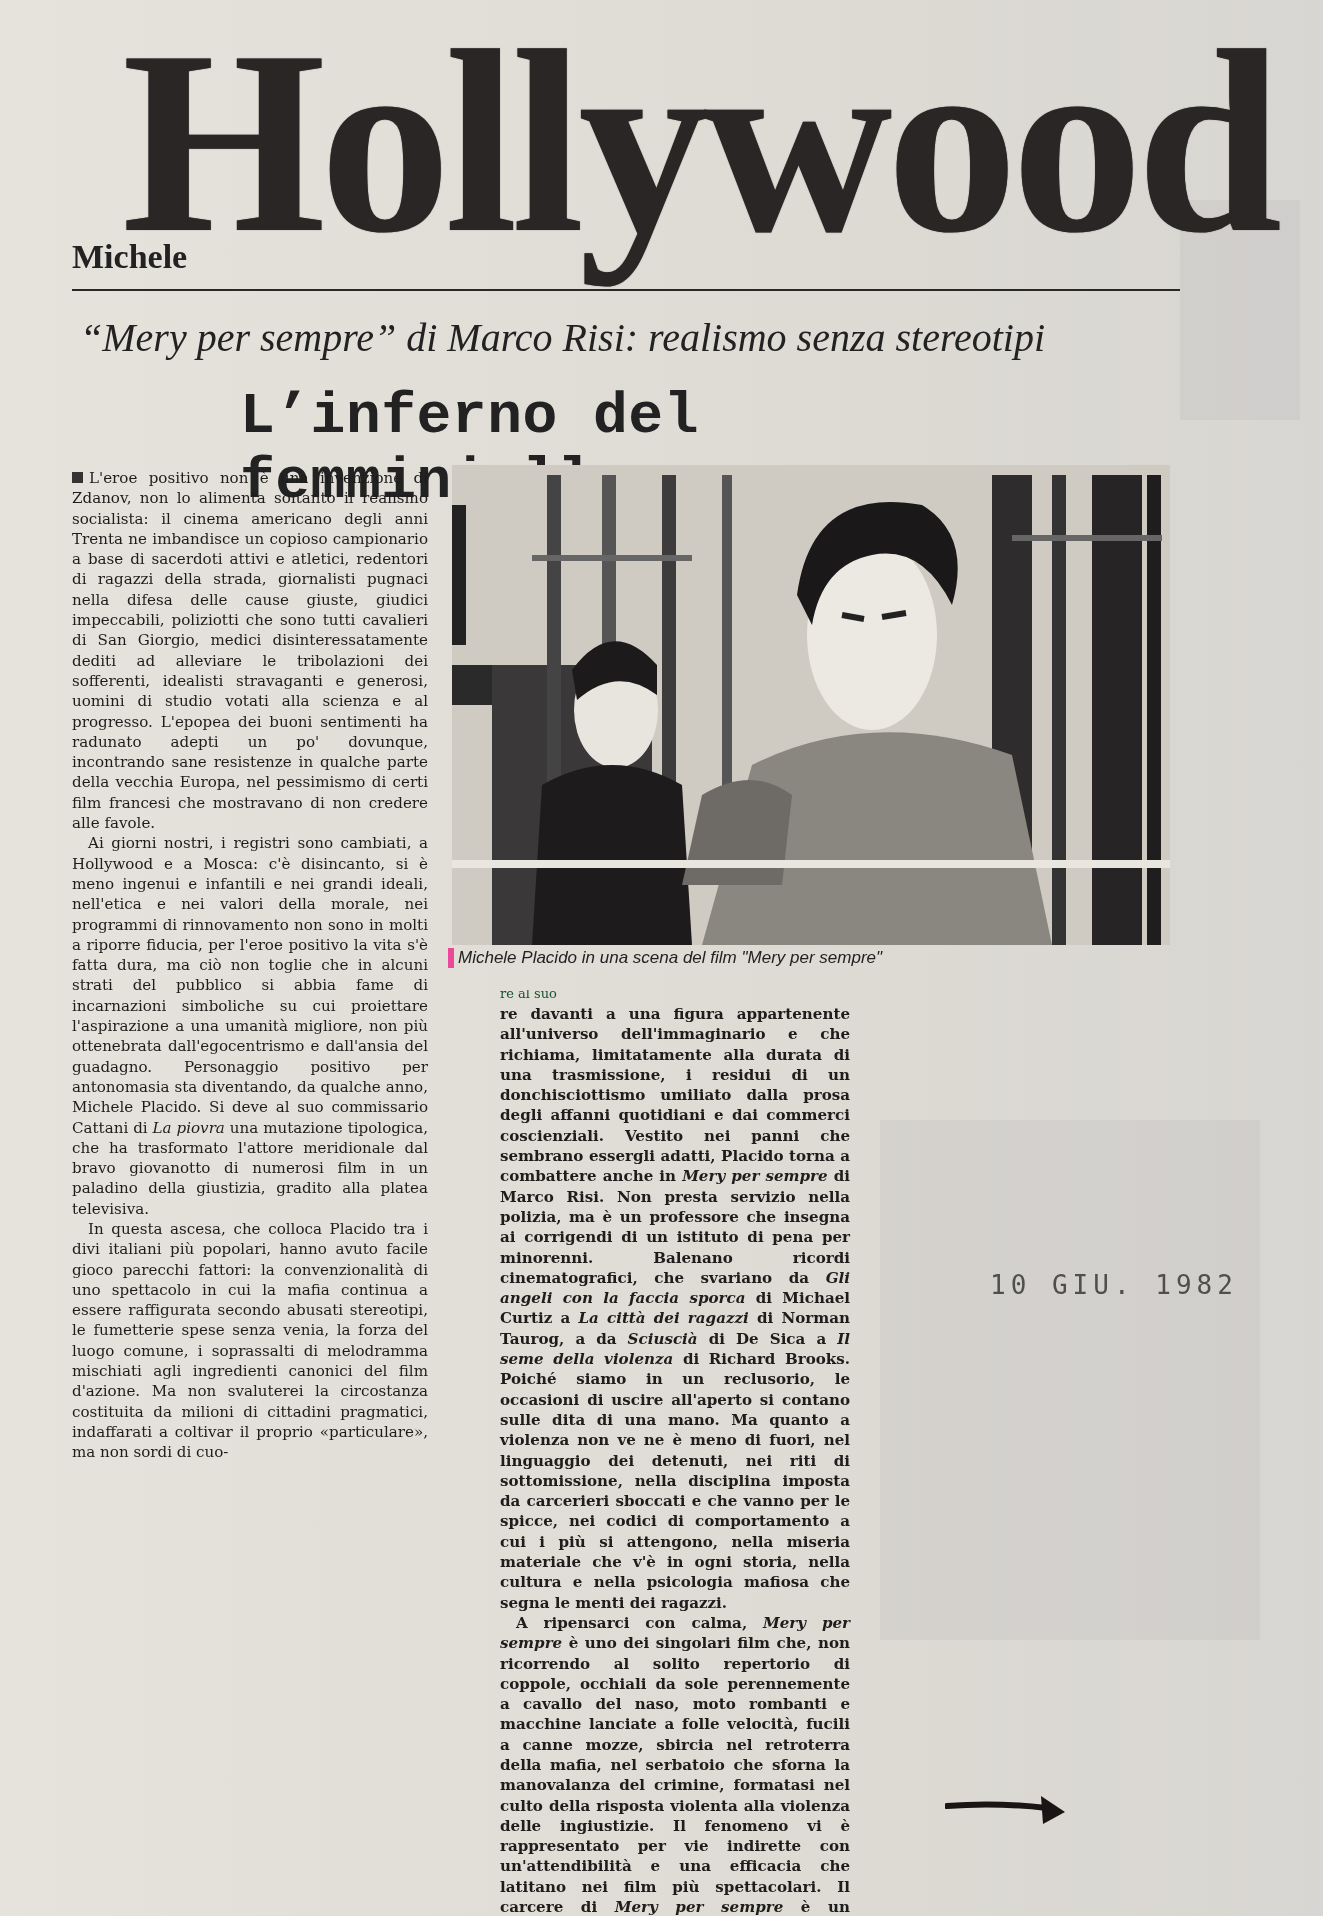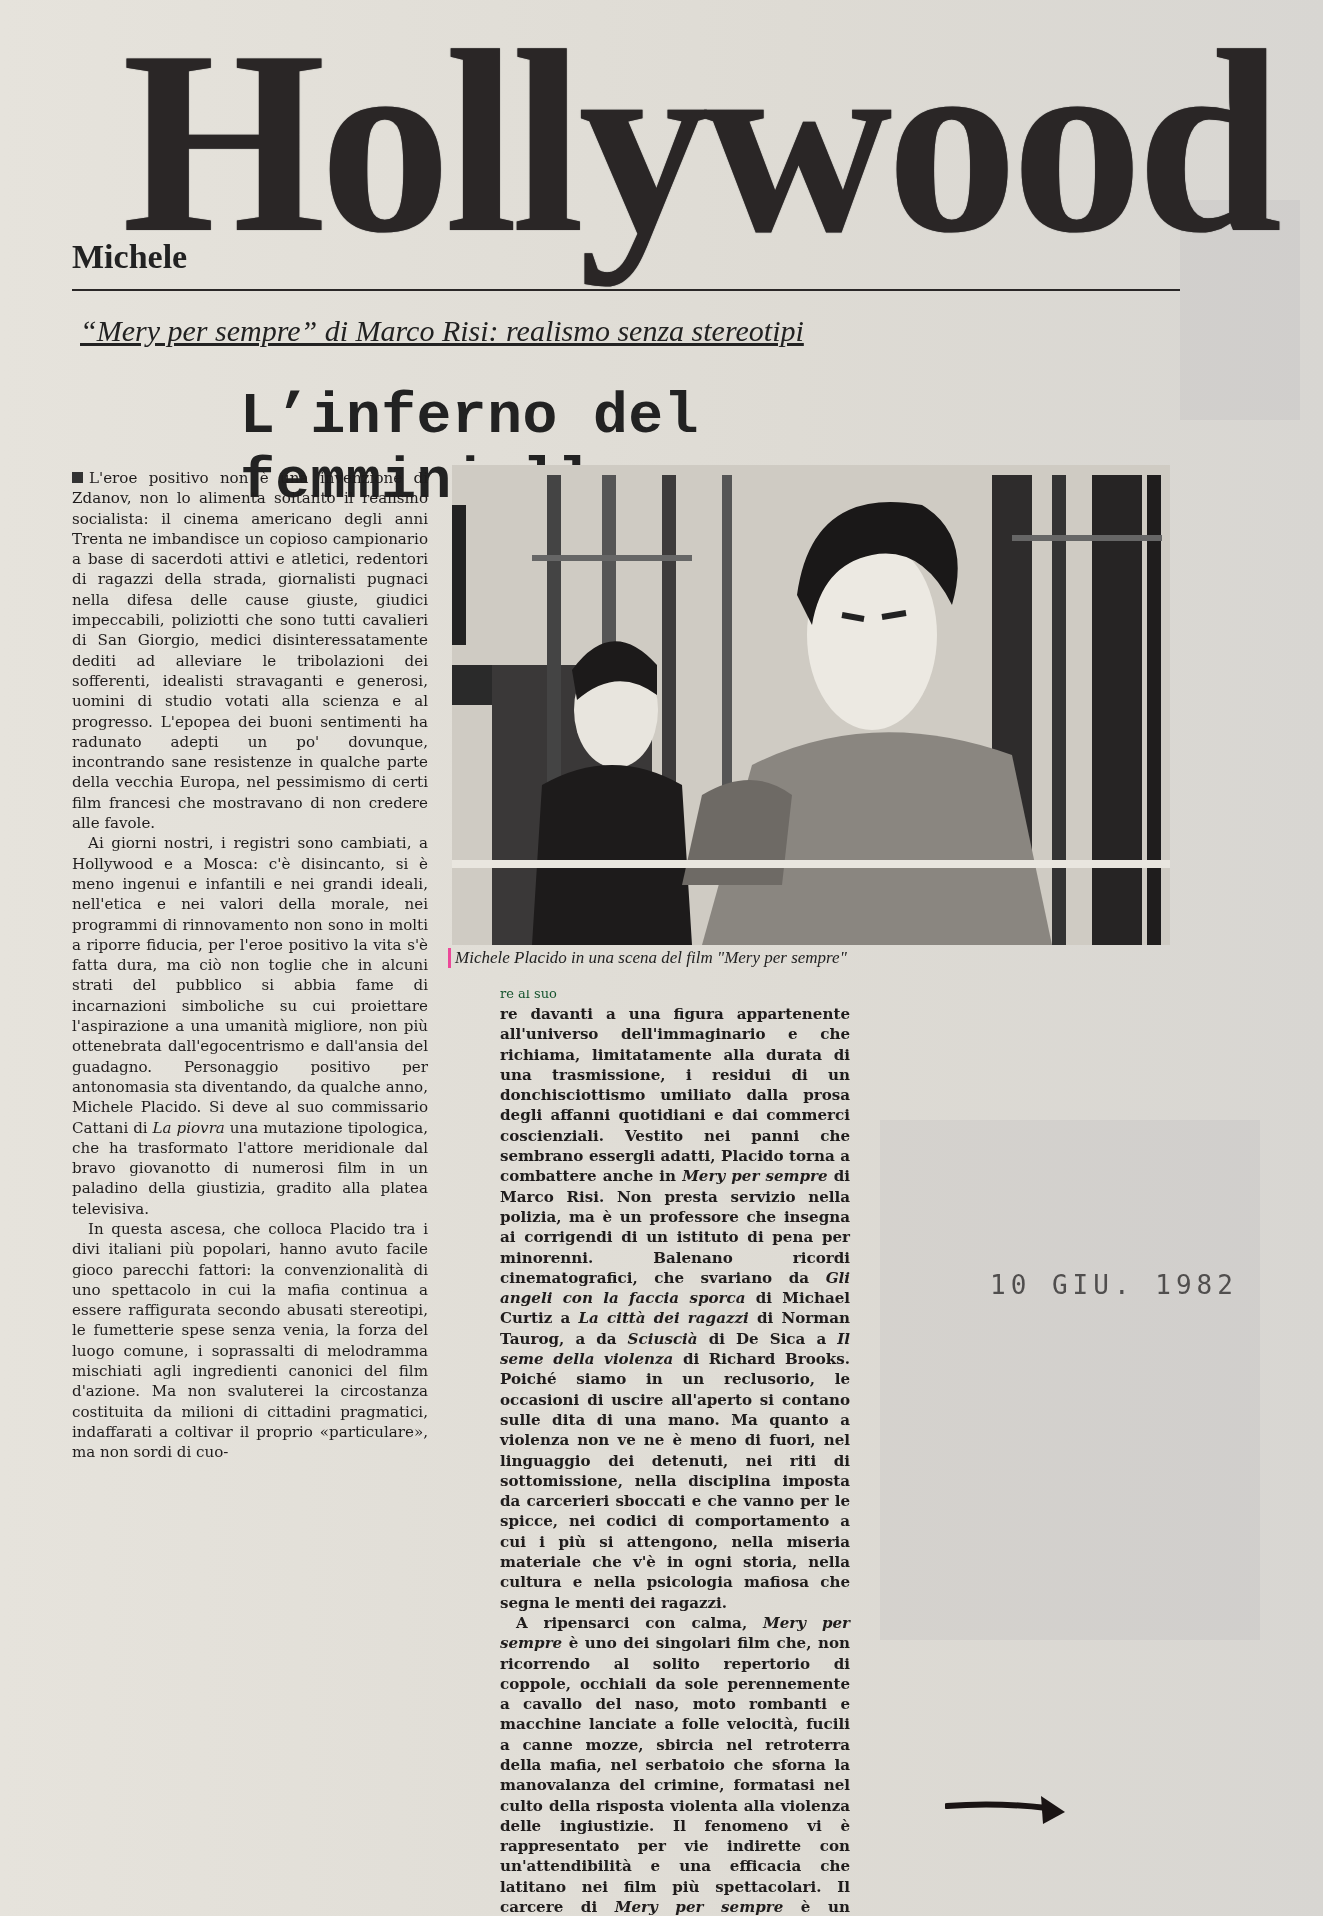--- a/index.html
+++ b/index.html
@@ -19,21 +19,21 @@
     color:#2a2626; white-space:nowrap;
     text-shadow:0 0 1px #555;
   }
   .section {
     position:absolute; left:72px; top:238px;
     font-family:"Liberation Serif", serif; font-weight:bold; font-size:34px; color:#222;
   }
   .rule { position:absolute; left:72px; top:289px; width:1108px; height:2px; background:#2a2727; }
   .kicker {
     position:absolute; left:80px; top:314px; width:1000px;
-    font-family:"Liberation Serif", serif; font-style:italic; font-size:30px; color:#222;text-decoration:underline;
+    font-family:"Liberation Serif", serif; font-style:italic; font-size:40px; color:#222;
   }
   .headline {
     position:absolute; left:240px; top:384px; width:800px;
     font-family:Liberation Mono, monospace; font-weight:bold; font-size:58px; color:#222;
     letter-spacing:0.5px;
   }
   .col {
     position:absolute; font-family:"DejaVu Serif", serif; font-size:15.1px;
     line-height:20.3px; color:#1f1c1c; text-align:justify; hyphens:auto;
   }
@@ -43,22 +43,22 @@
   .col p.first { text-indent:0; }
   .bullet { display:inline-block; width:11px; height:11px; background:#333; margin-right:6px; vertical-align:0px; }
   .cut { position:absolute; left:500px; top:990px; width:350px; height:8px; overflow:hidden; text-align:left;
          font-size:13px; color:#14532d; line-height:8px; }
   .photo {
     position:absolute; left:452px; top:465px; width:718px; height:480px;
     background:#d9d6cf; overflow:hidden;
   }
   .caption {
     position:absolute; left:448px; top:948px; width:560px;
-    font-family:Liberation Serif, serif; font-style:italic; font-size:17px; color:#222;
-    border-left:3px solid #ec4899; padding-left:4px;
+    font-family:Liberation Sans, sans-serif; font-style:italic; font-size:17px; color:#222;
+    border-left:6px solid #ec4899; padding-left:4px;
   }
   .stamp {
     position:absolute; left:990px; top:1270px;
     font-family:"DejaVu Sans Mono", monospace; font-size:26px; letter-spacing:5px; color:#3a3838;
     opacity:0.85;
   }
   .arrow { position:absolute; left:945px; top:1790px; width:125px; height:40px; }
   .ghost { position:absolute; background:rgba(120,120,130,0.07); }
 </style>
 </head>

